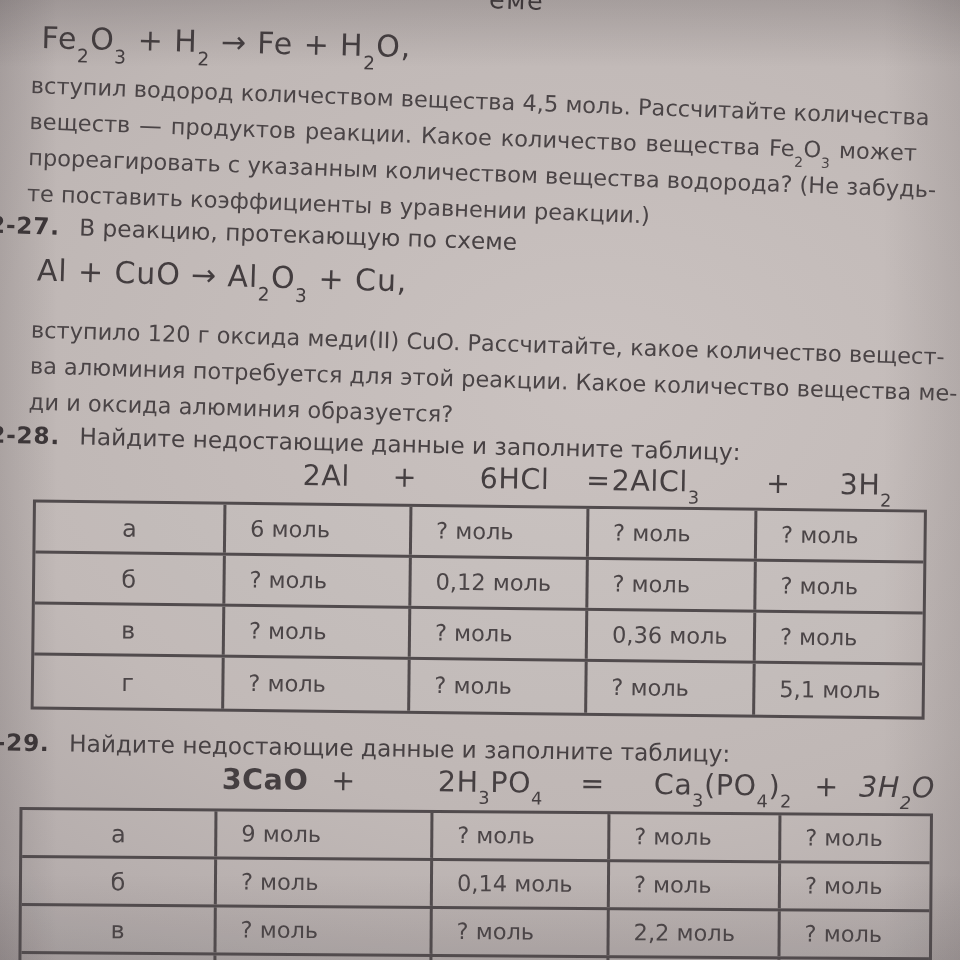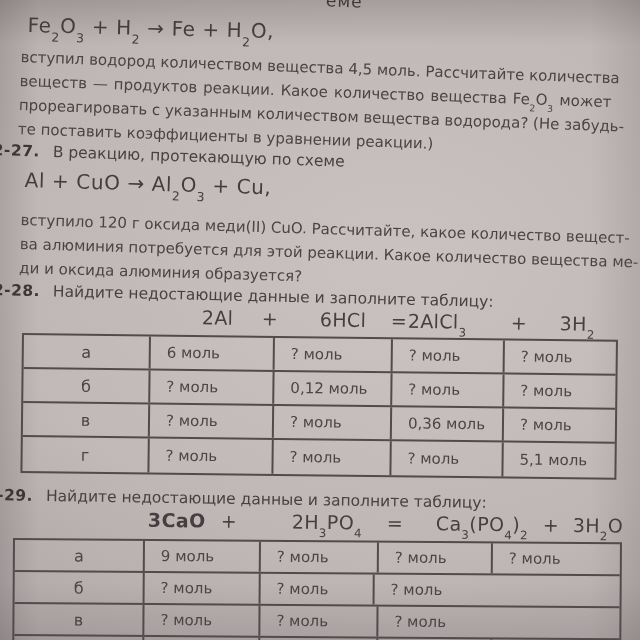--- a/index.html
+++ b/index.html
@@ -58,40 +58,40 @@
   .eqt29 { top: 507px; transform: rotate(0.7deg); }
   .eq-terms .term {
     position: absolute; top: 0; font-size: 19px; color: #453f41;
     letter-spacing: 0.4px; white-space: nowrap;
   }
   .eqt28 .t0 { left: 202px; } .eqt28 .t1 { left: 262px; } .eqt28 .t2 { left: 320px; }
   .eqt28 .t3 { left: 391px; } .eqt28 .t4 { left: 408px; } .eqt28 .t5 { left: 511px; }
   .eqt28 .t6 { left: 549px; margin-left: 11px; }
   .eqt29 .t0 { left: 148px; font-weight: bold; } .eqt29 .t1 { left: 221px; } .eqt29 .t2 { left: 292px; }
   .eqt29 .t3 { left: 387px; } .eqt29 .t4 { left: 436px; } .eqt29 .t5 { left: 543px; }
-  .eqt29 .t6 { left: 573px; }
+  .eqt29 .t6 { left: 573px; font-style: italic; }
 
   .tbl {
     position: absolute; border: 2px solid #514b4d;
     transform-origin: left top; background: rgba(255,255,255,0.03);
   }
   .tbl1 { left: 22px; top: 333px; width: 596px; transform: rotate(0.65deg); }
   .tbl2 { left: 13px; top: 538px; width: 609px; transform: rotate(0.4deg); }
   .trow { display: flex; border-bottom: 2px solid #514b4d; height: 34px; }
   .tbl2 .trow { height: 32px; }
   .tbl .trow:last-child { border-bottom: none; }
   .tbl2 .trow:nth-child(3) { border-bottom: 2px solid #514b4d; }
   .cell {
     border-right: 2px solid #514b4d; display: flex; align-items: center;
     padding-left: 16px; font-size: 15px; color: #4b4547; white-space: nowrap; overflow: hidden;
   }
   .cell:last-child { border-right: none; flex: 1; }
   .cell.lab { justify-content: center; padding-left: 0; font-size: 16px; }
   .tbl1 .c0 { width: 127px; } .tbl1 .c1 { width: 124px; } .tbl1 .c2 { width: 118px; } .tbl1 .c3 { width: 112px; }
-  .tbl2 .c0 { width: 130px; } .tbl2 .c1 { width: 116px; text-align: right; } .tbl2 .c2 { width: 118px; } .tbl2 .c3 { width: 114px; }
+  .tbl2 .c0 { width: 130px; } .tbl2 .c1 { width: 144px; text-align: right; } .tbl2 .c2 { width: 118px; } .tbl2 .c3 { width: 114px; }
 </style>
 </head>
 <body>
 
 <div class="page">
 
   <div class="fragment">еме</div>
 
   <div class="eq-line eq1">Fe<sub>2</sub>O<sub>3</sub> + H<sub>2</sub> → Fe + H<sub>2</sub>O,</div>
 
@@ -177,27 +177,29 @@
       <div class="trow">
         <div class="cell lab c0">а</div>
         <div class="cell c1">9 моль</div>
         <div class="cell c2">? моль</div>
         <div class="cell c3">? моль</div>
         <div class="cell c4">? моль</div>
       </div>
       <div class="trow">
         <div class="cell lab c0">б</div>
         <div class="cell c1">? моль</div>
+        <div class="cell c2">0,14 моль</div>
         <div class="cell c3">? моль</div>
         <div class="cell c4">? моль</div>
       </div>
       <div class="trow">
         <div class="cell lab c0">в</div>
         <div class="cell c1">? моль</div>
         <div class="cell c2">? моль</div>
+        <div class="cell c3">2,2 моль</div>
         <div class="cell c4">? моль</div>
       </div>
       <div class="trow">
         <div class="cell lab c0"></div>
         <div class="cell c1"></div>
         <div class="cell c2"></div>
         <div class="cell c3"></div>
         <div class="cell c4">15,3</div>
       </div>
     </div>

